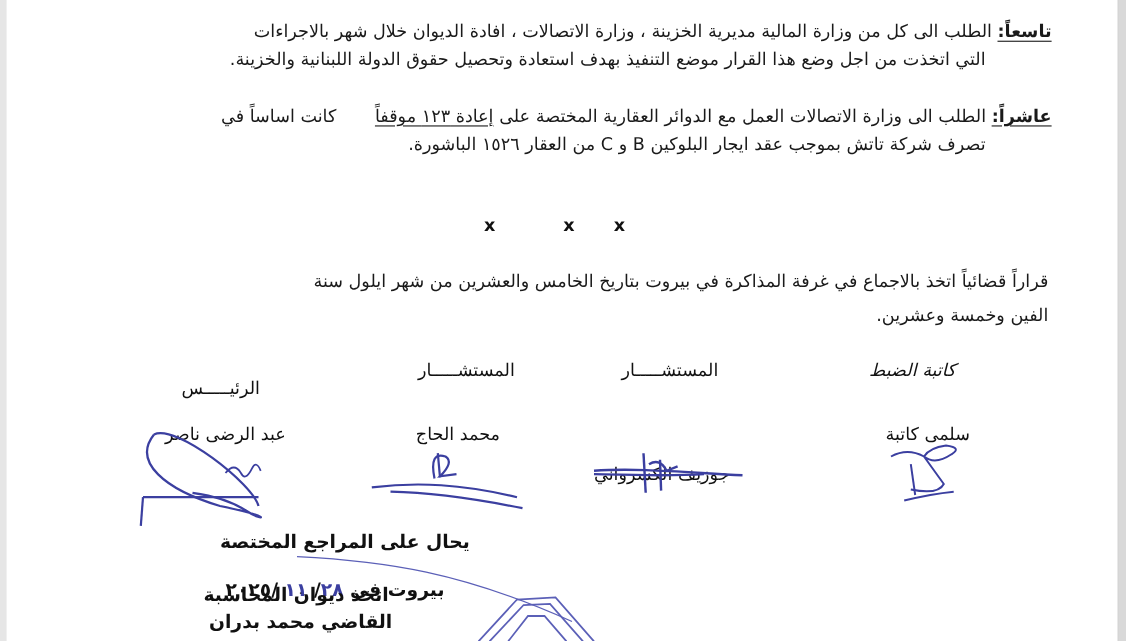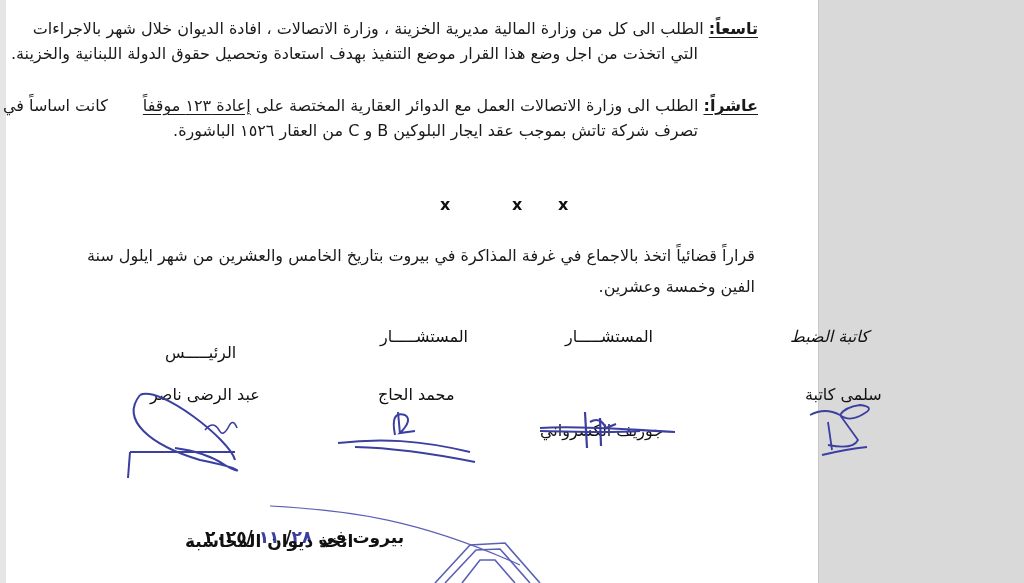--- a/index.html
+++ b/index.html
@@ -1,19 +1,19 @@
 <!DOCTYPE html>
 <html><head>
 <meta charset="utf-8">
 <style>
   * { box-sizing: border-box; margin: 0; padding: 0; }
   html, body { width: 1024px; height: 583px; overflow: hidden; background: #d9d9d9; }
   body { position: relative; font-family: "DejaVu Sans", "Liberation Sans", sans-serif; color: #111; }
   .page {
-    position: absolute; left: 0; top: 0; width: 819px; height: 583px;
+    position: absolute; left: 0; top: 0; width: 1017px; height: 583px;
     background: #ffffff; border-right: 1px solid #c8c8c8;
   }
   .left-edge { position: absolute; left: 0; top: 0; width: 6px; height: 583px; background: #e6e6e6; }
   .line {
     position: absolute; direction: rtl; text-align: right; white-space: nowrap;
     font-size: 16px; line-height: 22px; color: #1a1a1a;
   }
   .lbl { text-decoration: underline; text-underline-offset: 3px; font-weight: bold; }
   .uline { text-decoration: underline; text-underline-offset: 3px; margin-left: 30px; }
   .xmarks { position: absolute; top: 195px; left: 430px; width: 150px; height: 22px; font-size: 16px; font-weight: bold; }
@@ -94,20 +94,22 @@
     </g>
 
     <g stroke="#4a4fb0" stroke-width="1.6" fill="none" opacity="0.9">
       <path d="M435 583 L 470 545 L 505 543 L 540 583"></path>
       <path d="M445 583 L 476 550 L 500 549 L 530 583"></path>
       <path d="M462 583 L 480 560 L 495 560 L 515 583"></path>
       <path d="M270 506 C 350 510, 420 520, 520 565" stroke-width="1.2"></path>
     </g>
   </svg>
 
+  <div class="ref-block" style="top:482px; left:200px;">يحال على المراجع المختصة</div>
   <div class="ref-block" style="top:526px; left:205px;">
     <span>بيروت في</span>
     <span class="ink">٢٨</span><span>/</span>
     <span class="ink">١١</span>
     <span>/٢٠٢٥</span>
   </div>
   <div class="ref-block" style="top:530px; left:185px;">اتخذ ديوان المحاسبة</div>
+  <div class="ref-block" style="top:555px; left:190px;">القاضي محمد بدران</div>
 </div>
 
 </body></html>

